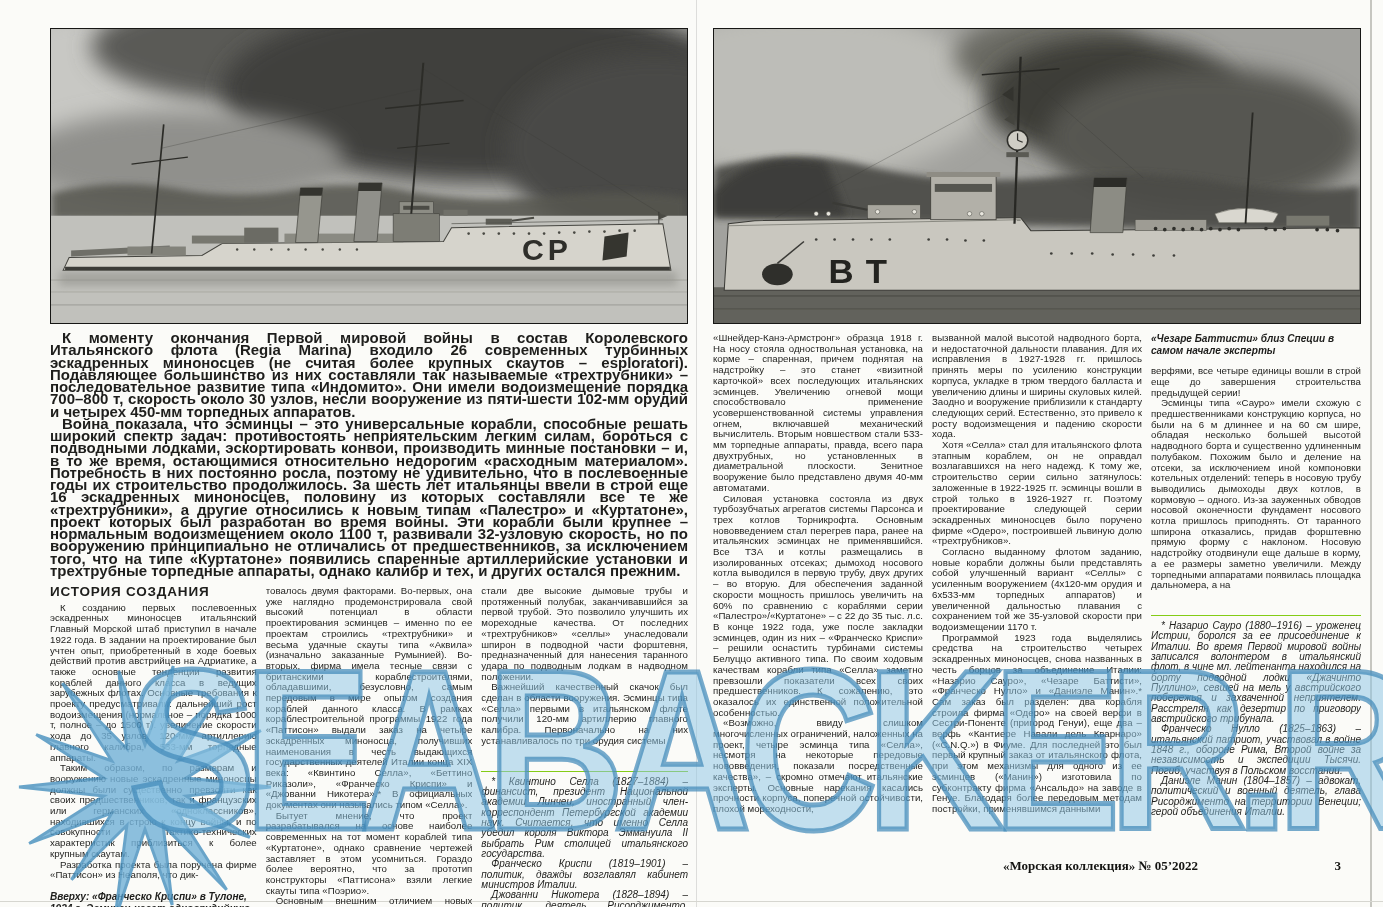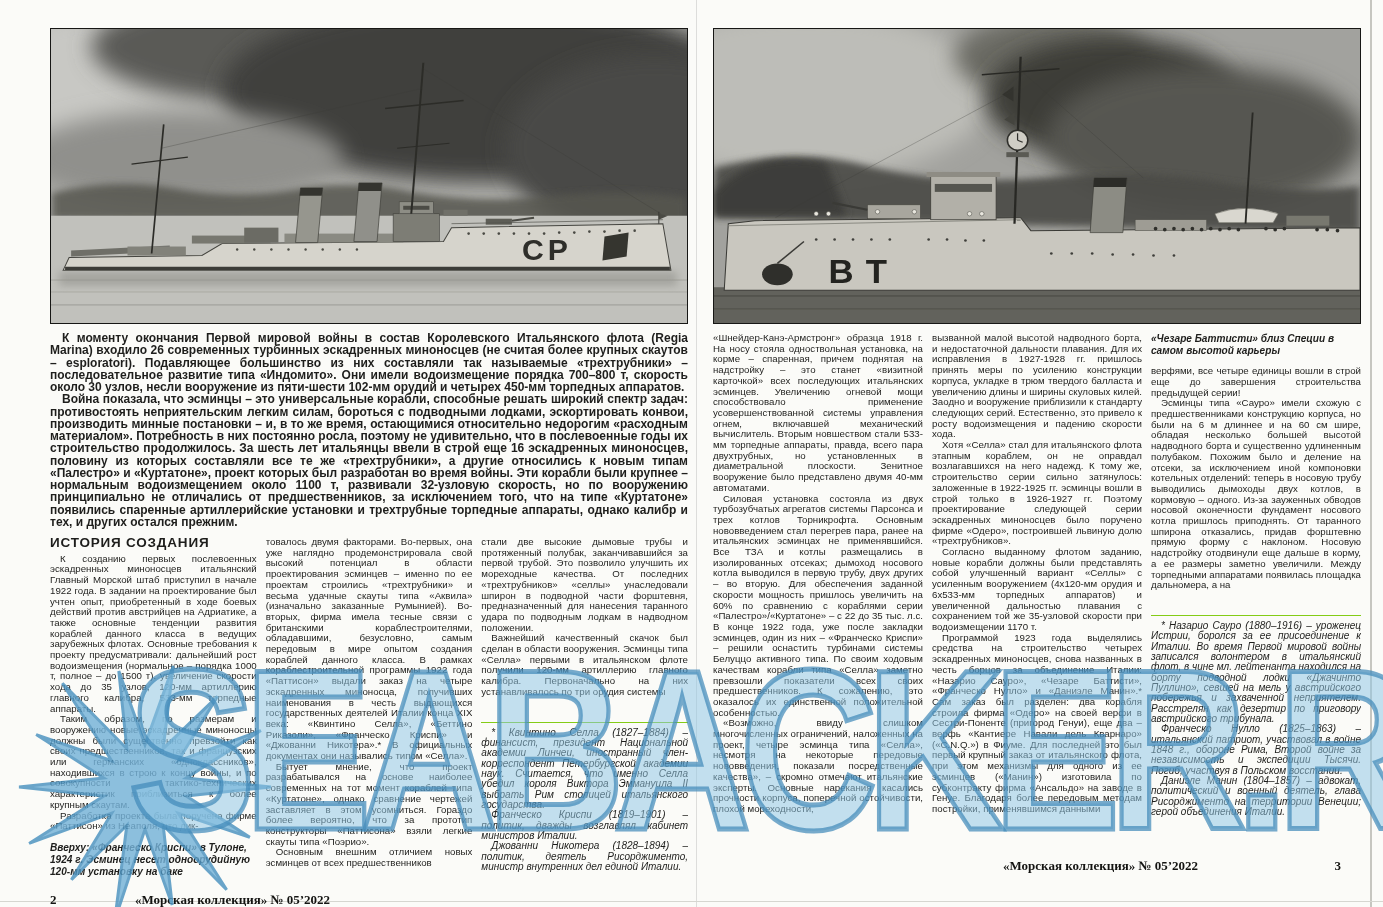--- a/index.html
+++ b/index.html
@@ -9,21 +9,21 @@
   .page-edge-r{position:absolute;left:1370px;top:0;width:2px;height:907px;background:#c6c6c0;}
   .page-edge-b{position:absolute;left:0;top:901px;width:1383px;height:1px;background:#d6d6d0;}
 
   .page{position:absolute;top:28px;}
   .page-left{left:50px;width:638px;}
   .page-right{left:713px;width:648px;}
 
   figure.photo{margin:0;border:1px solid #171715;width:636px;height:294px;overflow:hidden;background:#9a9a96;}
   figure.photo svg{display:block;width:100%;height:100%;}
 
-  .intro{margin-top:8px;font-weight:bold;font-size:12px;line-height:12.25px;text-align:justify;}
+  .intro{margin-top:8px;font-weight:bold;font-size:15px;line-height:12.25px;text-align:justify;}
   .intro p{margin:0;text-indent:12px;}
 
   .cols{display:flex;gap:9px;margin-top:9px;}
   .cols-left{height:348px;}
   .cols-right{height:518px;}
   .col{flex:1;overflow:hidden;font-size:9.7px;line-height:10.7px;text-align:justify;}
   .col p{margin:0;}
   .col p.indent{text-indent:10px;}
 
   h2.heading{font-size:13.5px;font-weight:bold;text-align:left;letter-spacing:.8px;margin:1px 0 5px 0;}
@@ -277,21 +277,21 @@
         <p class="indent">Силовая установка состояла из двух турбозубчатых агрегатов системы Парсонса и трех котлов Торникрофта. Основным нововведением стал перегрев пара, ранее на итальянских эсминцах не применявшийся. Все ТЗА и котлы размещались в изолированных отсеках; дымоход носового котла выводился в первую трубу, двух других – во вторую. Для обеспечения заданной скорости мощность пришлось увеличить на 60% по сравнению с кораблями серии «Палестро»/«Куртатоне» – с 22 до 35 тыс. л.с. В конце 1922 года, уже после закладки эсминцев, один из них – «Франческо Криспи» – решили оснастить турбинами системы Белуццо активного типа. По своим ходовым качествам корабли типа «Селла» заметно превзошли показатели всех своих предшественников. К сожалению, это оказалось их единственной положительной особенностью.</p>
         <p class="indent">«Возможно, ввиду слишком многочисленных ограничений, наложенных на проект, четыре эсминца типа «Селла», несмотря на некоторые передовые нововведения, показали посредственные качества», – скромно отмечают итальянские эксперты. Основные нарекания касались прочности корпуса, поперечной остойчивости, плохой мореходности,</p>
       </div>
       <div class="col">
         <p>вызванной малой высотой надводного борта, и недостаточной дальности плавания. Для их исправления в 1927-1928 гг. пришлось принять меры по усилению конструкции корпуса, укладке в трюм твердого балласта и увеличению длины и ширины скуловых килей. Заодно и вооружение приблизили к стандарту следующих серий. Естественно, это привело к росту водоизмещения и падению скорости хода.</p>
         <p class="indent">Хотя «Селла» стал для итальянского флота этапным кораблем, он не оправдал возлагавшихся на него надежд. К тому же, строительство серии сильно затянулось: заложенные в 1922-1925 гг. эсминцы вошли в строй только в 1926-1927 гг. Поэтому проектирование следующей серии эскадренных миноносцев было поручено фирме «Одеро», построившей львиную долю «трехтрубников».</p>
         <p class="indent">Согласно выданному флотом заданию, новые корабли должны были представлять собой улучшенный вариант «Селлы» с усиленным вооружением (4х120-мм орудия и 6х533-мм торпедных аппаратов) и увеличенной дальностью плавания с сохранением той же 35-узловой скорости при водоизмещении 1170 т.</p>
         <p class="indent">Программой 1923 года выделялись средства на строительство четырех эскадренных миноносцев, снова названных в честь борцов за объединение Италии: «Назарио Сауро», «Чезаре Баттисти», «Франческо Нулло» и «Даниэле Манин».* Сам заказ был разделен: два корабля строила фирма «Одеро» на своей верфи в Сестри-Поненте (пригород Генуи), еще два – верфь «Кантиере Навали дель Кварнаро» («C.N.Q.») в Фиуме. Для последней это был первый крупный заказ от итальянского флота, при этом механизмы для одного из ее эсминцев («Манин») изготовила по субконтракту фирма «Ансальдо» на заводе в Генуе. Благодаря более передовым методам постройки, применявшимся данными</p>
       </div>
       <div class="col">
-        <p class="photo-caption caption-top">«Чезаре Баттисти» близ Специи в самом высотой карьеры</p>
+        <p class="photo-caption caption-top">«Чезаре Баттисти» близ Специи в самом начале эксперты</p>
         <p>верфями, все четыре единицы вошли в строй еще до завершения строительства предыдущей серии!</p>
         <p class="indent">Эсминцы типа «Сауро» имели схожую с предшественниками конструкцию корпуса, но были на 6 м длиннее и на 60 см шире, обладая несколько большей высотой надводного борта и существенно удлиненным полубаком. Похожим было и деление на отсеки, за исключением иной компоновки котельных отделений: теперь в носовую трубу выводились дымоходы двух котлов, в кормовую – одного. Из-за зауженных обводов носовой оконечности фундамент носового котла пришлось приподнять. От таранного шпирона отказались, придав форштевню прямую форму с наклоном. Носовую надстройку отодвинули еще дальше в корму, а ее размеры заметно увеличили. Между торпедными аппаратами появилась площадка дальномера, а на</p>
         <div class="footnote">
           <p>* Назарио Сауро (1880–1916) – уроженец Истрии, боролся за ее присоединение к Италии. Во время Первой мировой войны записался волонтером в итальянский флот, в чине мл. лейтенанта находился на борту подводной лодки «Джачинто Пуллино», севшей на мель у австрийского побережья и захваченной неприятелем. Расстрелян как дезертир по приговору австрийского трибунала.</p>
           <p>Франческо Нулло (1825–1863) – итальянский патриот, участвовал в войне 1848 г., обороне Рима, Второй войне за независимость и экспедиции Тысячи. Погиб, участвуя в Польском восстании.</p>
           <p>Даниэле Манин (1804–1857) – адвокат, политический и военный деятель, глава Рисорджименто на территории Венеции; герой объединения Италии.</p>
         </div>
       </div>
     </div>
 

